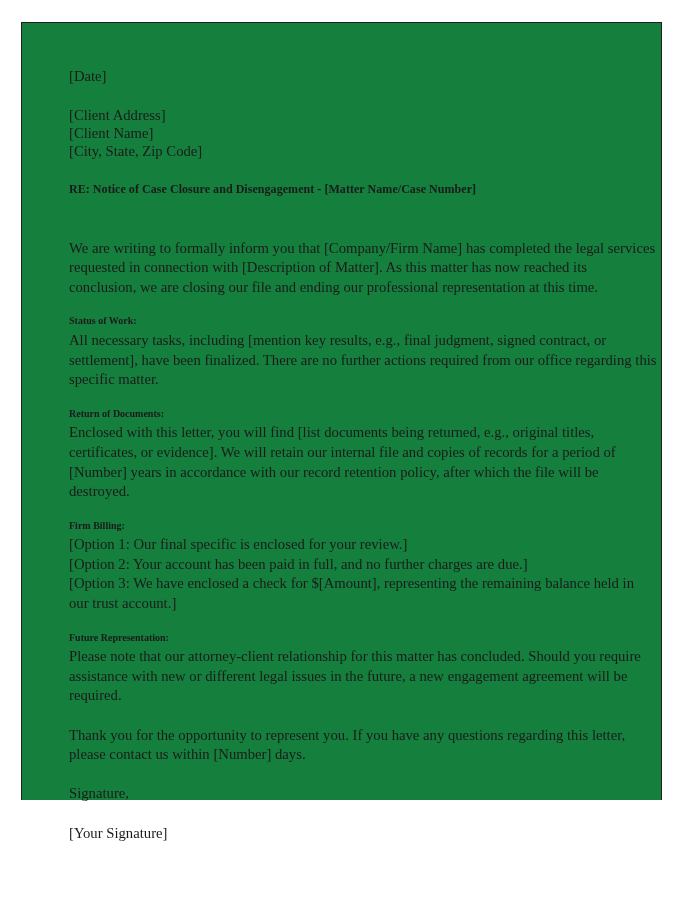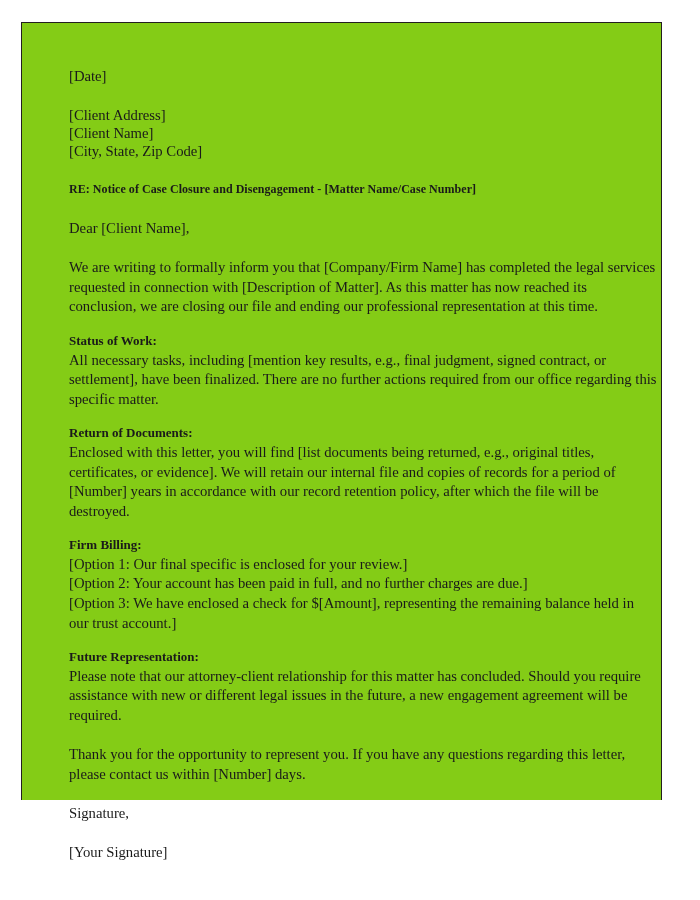--- a/index.html
+++ b/index.html
@@ -18,21 +18,21 @@
   
   .page-frame {
     position: absolute;
     left: 21px;
     top: 22px;
     width: 641px;
     height: 778px;
     border: 1.5px solid #231f20;
     border-bottom: none;
     box-sizing: border-box;
-    background: #84cc16;
+    background: #15803d;
   }
 
   .letter-body {
     position: absolute;
     left: 47px;
     top: 44px;
     width: 588px;
   }
 
   p {
@@ -51,21 +51,21 @@
   }
 
   .re-line {
     font-weight: bold;
     font-size: 12px;
     letter-spacing: 0.05px;
   }
 
   .section-heading {
     font-weight: bold;
-    font-size: 13px;
+    font-size: 10px;
     line-height: 19.6px;
   }
 
   .addr-block p {
     line-height: 18px;
   }
 
   .opt-block p {
     line-height: 19.6px;
   }
@@ -85,21 +85,20 @@
       <p>[Client Name]</p>
       <p>[City, State, Zip Code]</p>
     </div>
 
     <div class="spacer-line"></div>
 
     <p class="re-line">RE: Notice of Case Closure and Disengagement - [Matter Name/Case Number]</p>
 
     <div class="spacer-line"></div>
 
-    <p>Dear [Client Name],</p>
 
     <div class="spacer-line"></div>
 
     <p>We are writing to formally inform you that [Company/Firm Name] has completed the legal services requested in connection with [Description of Matter]. As this matter has now reached its conclusion, we are closing our file and ending our professional representation at this time.</p>
 
     <div class="spacer-half"></div>
 
     <p class="section-heading">Status of Work:</p>
     <p>All necessary tasks, including [mention key results, e.g., final judgment, signed contract, or settlement], have been finalized. There are no further actions required from our office regarding this specific matter.</p>
 

